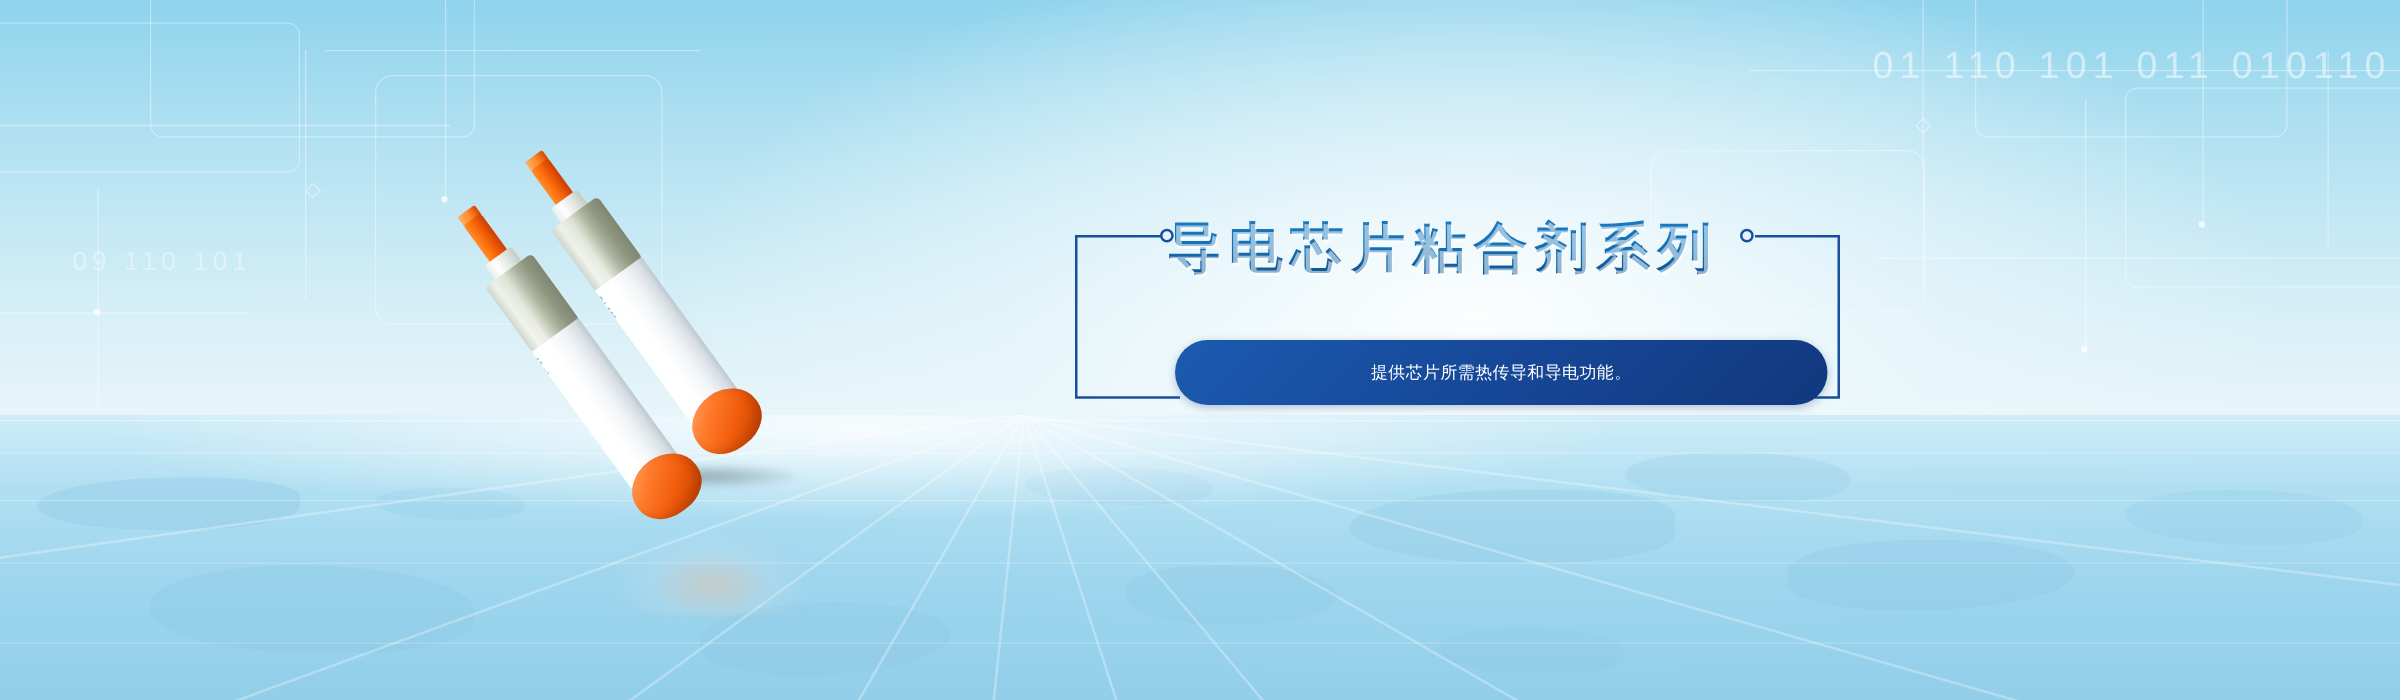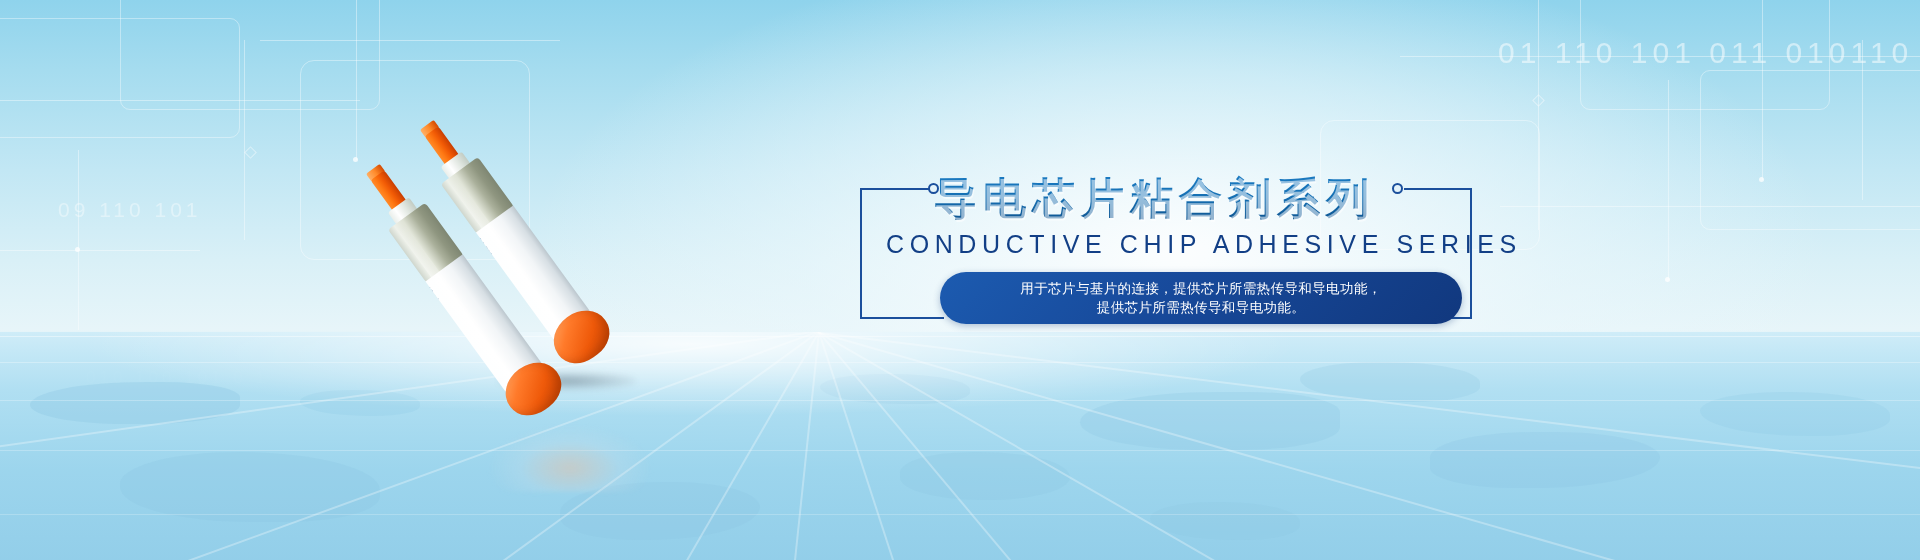--- a/index.html
+++ b/index.html
@@ -302,21 +302,19 @@
 
       <div class="br-seg br-h" style="left:524px; top:10px;  width:68px;"></div>
       <div class="br-seg br-v" style="left:590px; top:10px;  height:130px;"></div>
       <div class="br-seg br-h" style="left:510px; top:139px; width:82px;"></div>
       <div class="br-node" style="left:512px; top:5px;"></div>
     </div>
 
     <div class="zh-title-shadow">导电芯片粘合剂系列</div>
     <div class="zh-title">导电芯片粘合剂系列</div>
 
-    <div class="en-title">CONDUCTIVE CHIP ADHESIVE SERIES</div>
 
     <div class="desc-box">
-      <div class="desc-line">用于芯片与基片的连接，提供芯片所需热传导和导电功能，</div>
       <div class="desc-line">提供芯片所需热传导和导电功能。</div>
     </div>
   </div>
 
 </div>
 
 </body></html>

